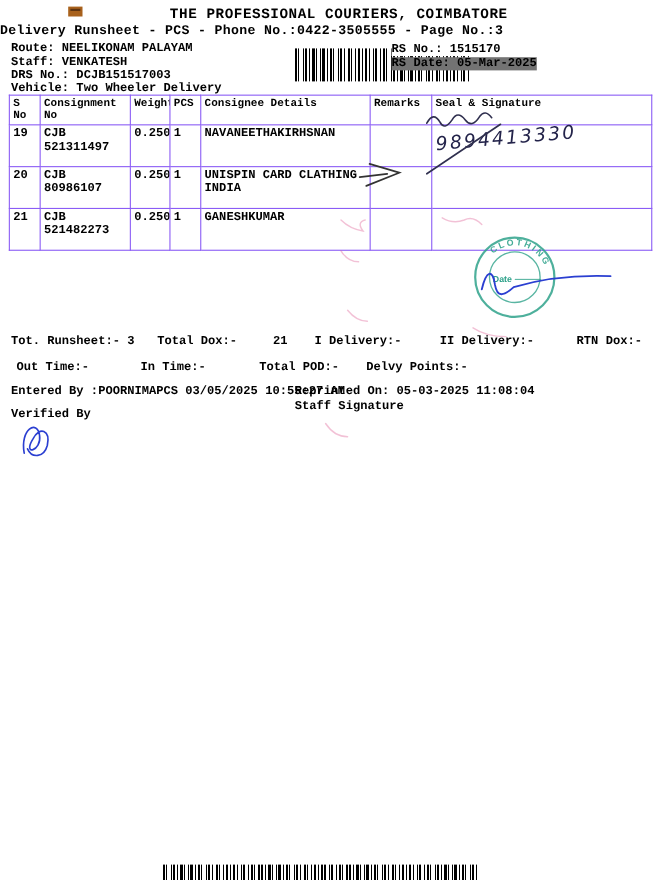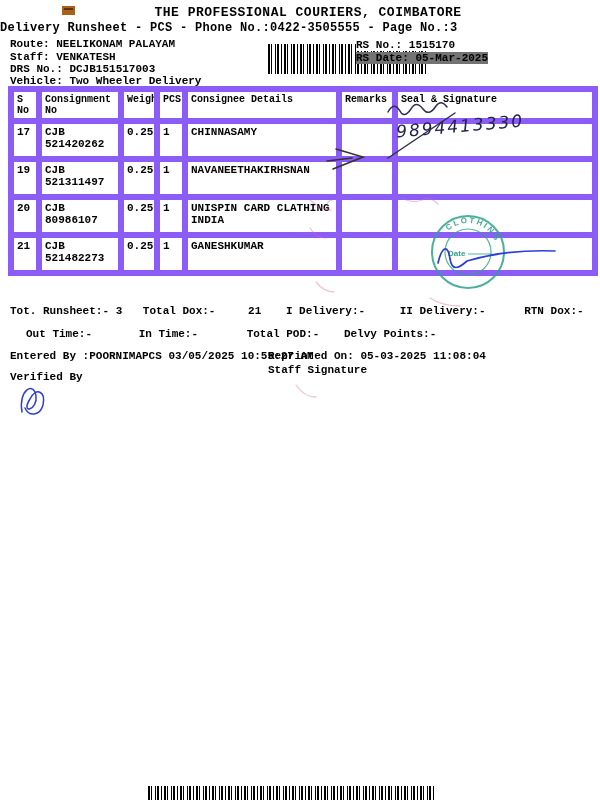--- a/index.html
+++ b/index.html
@@ -4,21 +4,21 @@
 <style>
   html,body{margin:0;padding:0;background:#fff;}
   .page{position:relative;width:600px;height:800px;background:#fff;overflow:hidden;
         font-family:"Liberation Mono","DejaVu Sans Mono",monospace;font-weight:700;color:#000;}
   .abs{position:absolute;white-space:nowrap;}
   .title{top:5px;left:16px;right:0;text-align:center;font-size:13px;letter-spacing:.5px;}
   .subtitle{top:21px;left:0;right:0;text-align:left;font-size:12px;letter-spacing:.3px;}
   .info{font-size:11px;}
   .barcode{background:repeating-linear-gradient(90deg,#000 0 2px,#fff 2px 3px,#000 3px 4px,#fff 4px 7px,#000 7px 8px,#fff 8px 9px,#000 9px 11px,#fff 11px 13px,#000 13px 14px,#fff 14px 16px);}
   table.runsheet{position:absolute;top:86px;left:8px;width:584px;border-collapse:collapse;table-layout:fixed;font-size:11px;}
-  table.runsheet th,table.runsheet td{border:6px solid #8b5cf6;padding:2px 3px;vertical-align:top;text-align:left;font-weight:700;overflow:hidden;}
+  table.runsheet th,table.runsheet td{border:1px solid #8b5cf6;padding:2px 3px;vertical-align:top;text-align:left;font-weight:700;overflow:hidden;}
   table.runsheet th{font-size:10px;height:13px;}
   table.runsheet tbody tr{height:38px;}
   th.center,td.center{text-align:center;}
   .footline{font-size:11px;}
   .hand-phone{font-family:"DejaVu Sans",sans-serif;font-style:italic;font-weight:400;
               font-size:17px;color:#23234a;letter-spacing:2px;transform:rotate(-5deg);}
   svg.overlay{position:absolute;left:0;top:0;width:600px;height:800px;pointer-events:none;}
 </style>
 </head>
 <body>
@@ -72,29 +72,20 @@
         <th>Consignment No</th>
         <th>Weight</th>
         <th>PCS</th>
         <th>Consignee Details</th>
         <th class="center">Remarks</th>
         <th class="center">Seal &amp; Signature</th>
       </tr>
     </thead>
     <tbody>
       <tr>
-        <td>17</td>
-        <td>CJB 521420262</td>
-        <td>0.250</td>
-        <td>1</td>
-        <td>CHINNASAMY</td>
-        <td></td>
-        <td></td>
-      </tr>
-      <tr>
         <td>19</td>
         <td>CJB 521311497</td>
         <td>0.250</td>
         <td>1</td>
         <td>NAVANEETHAKIRHSNAN</td>
         <td></td>
         <td></td>
       </tr>
       <tr>
         <td>20</td>
@@ -122,21 +113,21 @@
   <div class="abs footline" style="left:10px;top:305px;">
     <span>Tot. Runsheet:-</span>
     <span>3</span>
     <span style="margin-left:14px;">Total Dox:-</span>
     <span style="margin-left:26px;">21</span>
     <span style="margin-left:18px;">I Delivery:-</span>
     <span style="margin-left:28px;">II Delivery:-</span>
     <span style="margin-left:32px;">RTN Dox:-</span>
   </div>
 
-  <div class="abs footline" style="left:26px;top:328px;">
+  <div class="abs footline" style="left:15px;top:328px;">
     <span>Out Time:-</span>
     <span style="margin-left:40px;">In Time:-</span>
     <span style="margin-left:42px;">Total POD:-</span>
     <span style="margin-left:18px;">Delvy Points:-</span>
   </div>
 
   <div class="abs footline" style="left:10px;top:350px;">Entered By :POORNIMAPCS 03/05/2025 10:55:27 AM</div>
   <div class="abs footline" style="left:268px;top:350px;">Reprinted On: 05-03-2025 11:08:04</div>
 
   <div class="abs footline" style="left:10px;top:371px;">Verified By</div>

